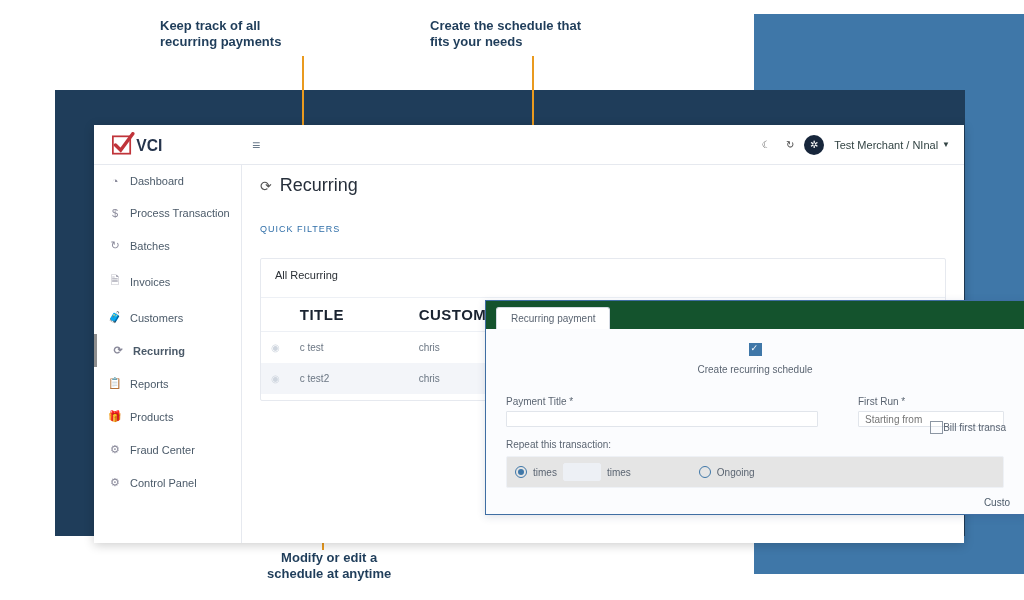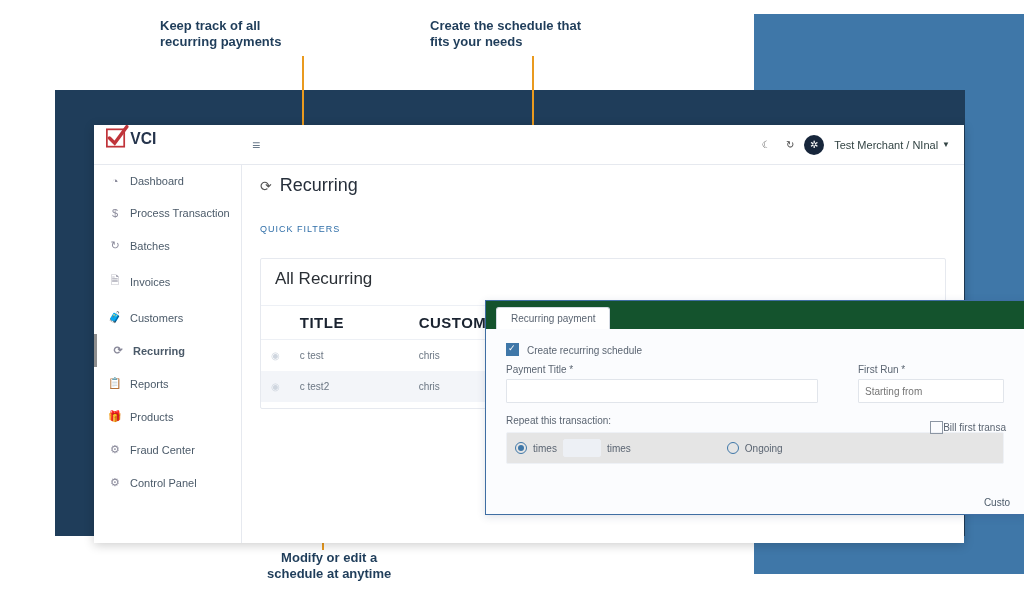--- a/index.html
+++ b/index.html
@@ -8,21 +8,21 @@
   
   .bg-steel { position:absolute; right:0; top:14px; width:270px; height:560px; background:#3f77a8; }
 
   
   .navy-frame { position:absolute; left:55px; top:90px; width:910px; height:446px; background:#1f3d5a; }
   
   .app { position:absolute; left:94px; top:125px; width:870px; height:418px; background:#fff; box-shadow:0 2px 10px rgba(0,0,0,0.2); }
 
   
   .topbar { height:40px; border-bottom:1px solid #e6e9ef; display:flex; align-items:center; padding:0 14px 0 0; }
-  .brand { width:148px; height:40px; display:flex; align-items:flex-start; padding-left:12px; }
+  .brand { width:148px; height:40px; display:flex; align-items:center; padding-left:18px; }
   .brand svg { height:26px; }
   .menucollapse { width:28px; text-align:center; color:#6a7a8a; font-size:14px; }
   .topbar-gap { flex:1; }
   .icon-btn { width:20px; height:20px; border-radius:50%; display:flex; align-items:center; justify-content:center; margin-left:4px; font-size:10px; color:#444; }
   .icon-btn.dark { background:#17263b; color:#fff; }
   .tenant { margin-left:10px; font-size:11px; color:#344; display:flex; align-items:center; gap:4px; }
   .tenant .car { font-size:8px; }
 
   
   .sidebar { position:absolute; left:0; top:40px; width:148px; bottom:0; border-right:1px solid #e6e9ef; overflow:hidden; }
@@ -34,43 +34,43 @@
   
   .main { position:absolute; left:148px; top:40px; right:0; bottom:0; padding:10px 18px; }
   .page-title { display:flex; align-items:center; gap:8px; font-size:18px; color:#262f3b; font-weight:400; }
   .page-title .ic { font-size:14px; color:#555; }
 
   .qf-label { margin-top:28px; font-size:9px; letter-spacing:1px; color:#2f6ea8; }
   .qf-row { margin-top:8px; display:flex; gap:8px; }
   .chip { background:#e9ecf1; color:#424d5a; font-size:9px; padding:5px 12px; border-radius:12px; }
 
   .panel { margin-top:24px; border:1px solid #e6e9ef; border-radius:2px; }
-  .panel-head { padding:10px 14px; font-size:17px; color:#2a2f35; }
+  .panel-head { padding:10px 14px; font-size:11px; color:#2a2f35; }
   .panel-body { padding:6px 0; }
   table { width:100%; border-collapse:collapse; font-size:10px; }
   th { text-align:left; padding:8px 10px; color:#1a2330; font-size:15px; letter-spacing:.5px; border-top:1px solid #edf0f5; border-bottom:1px solid #edf0f5; }
   td { padding:10px 10px; color:#6b7683; }
   tr.zebra { background:#f3f5f9; }
   td.eye { color:#cfd6df; width:22px; }
 
   
   .popup { position:absolute; left:485px; top:300px; width:540px; height:215px; background:#fbfcfe; border:1.5px solid #3f6ea3; box-shadow:0 2px 8px rgba(40,60,100,.15); }
   .popup-tabs { background:#14532d; height:28px; display:flex; align-items:flex-end; padding-left:10px; }
   .tab { background:#fff; border:1px solid #d4dae3; border-bottom:none; font-size:10px; color:#5b6572; padding:5px 14px; border-radius:3px 3px 0 0; }
   .popup-body { padding:14px 20px; font-size:10px; color:#5b6572; }
-  .cb-row { display:flex; align-items:flex-end; gap:8px; margin-bottom:8px; }
+  .cb-row { display:flex; align-items:center; gap:8px; margin-bottom:21px;flex-direction:column; }
   .cb { width:13px; height:13px; display:inline-block; }
   .cb.checked { background:#3f77a8; position:relative; }
   .cb.checked::after { content:"✓"; color:#fff; font-size:9px; position:absolute; left:2px; top:0; }
   .cb.unchecked { border:1px solid #8c96a3; }
   .field-row { display:flex; gap:40px; margin-bottom:12px; }
   .field { display:flex; flex-direction:column; gap:4px; }
   .field.grow { flex:1; }
   .field-label { font-size:10px; color:#5b6572; }
-  .field-input { height:24px; border:1px solid #e1e5eb; border-radius:1px; padding:2px 6px; font-size:10px; color:#5b6572; min-width:110px; }
+  .field-input { height:16px; border:1px solid #e1e5eb; border-radius:1px; padding:2px 6px; font-size:10px; color:#5b6572; min-width:110px; }
   .repeat-row { display:flex; align-items:center; gap:24px; padding:6px 8px; background:#e5e5e5; border:1px solid #eef1f6; border-radius:2px; margin-top:6px; }
   .radio { width:12px; height:12px; border:1px solid #3f77a8; border-radius:50%; display:inline-block; position:relative; }
   .radio.checked::after { content:""; position:absolute; left:2px; top:2px; width:6px; height:6px; background:#3f77a8; border-radius:50%; }
   .repeat-opt { display:flex; align-items:center; gap:6px; font-size:10px; color:#5b6572; }
   .times-input { width:38px; height:18px; background:#edf0f5; border:1px solid #edf0f5; border-radius:2px; }
   .popup-foot { position:absolute; bottom:6px; right:14px; font-size:10px; color:#4b5a69; }
   .bill-row { position:absolute; right:18px; top:120px; display:flex; align-items:center; font-size:10px; color:#5b6572; }
 
   
   .callout { position:absolute; color:#1f3d5a; font-weight:700; font-size:13px; line-height:1.25; }
@@ -226,21 +226,21 @@
       </div>
     </div>
     <div class="field-label">Repeat this transaction:</div>
     <div class="repeat-row">
       <div class="repeat-opt">
         <span class="radio checked"></span>
         <span>times</span>
         <span class="times-input"></span>
         <span>times</span>
       </div>
-      <div class="repeat-opt" style="margin-left:72px;justify-content:space-between;">
+      <div class="repeat-opt" style="margin-left:44px;justify-content:space-between;">
         <span class="radio"></span>
         <span>Ongoing</span>
       </div>
     </div>
     <div class="bill-row">
       <span class="cb unchecked"></span>
       <span>Bill first transa</span>
     </div>
   </div>
   <div class="popup-foot">Custo</div>

